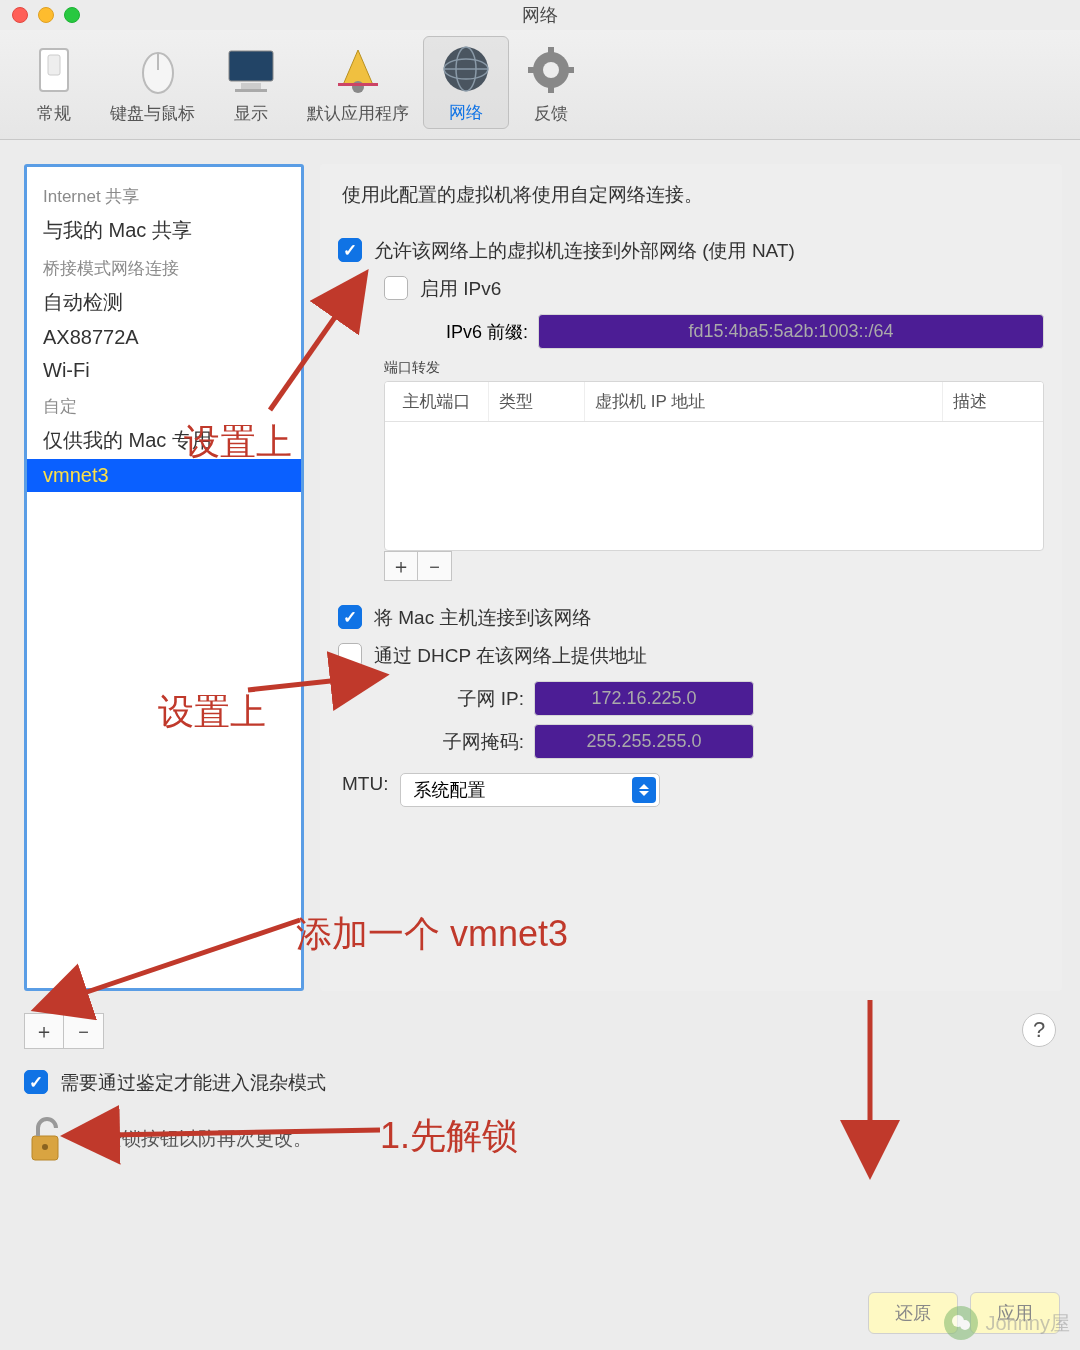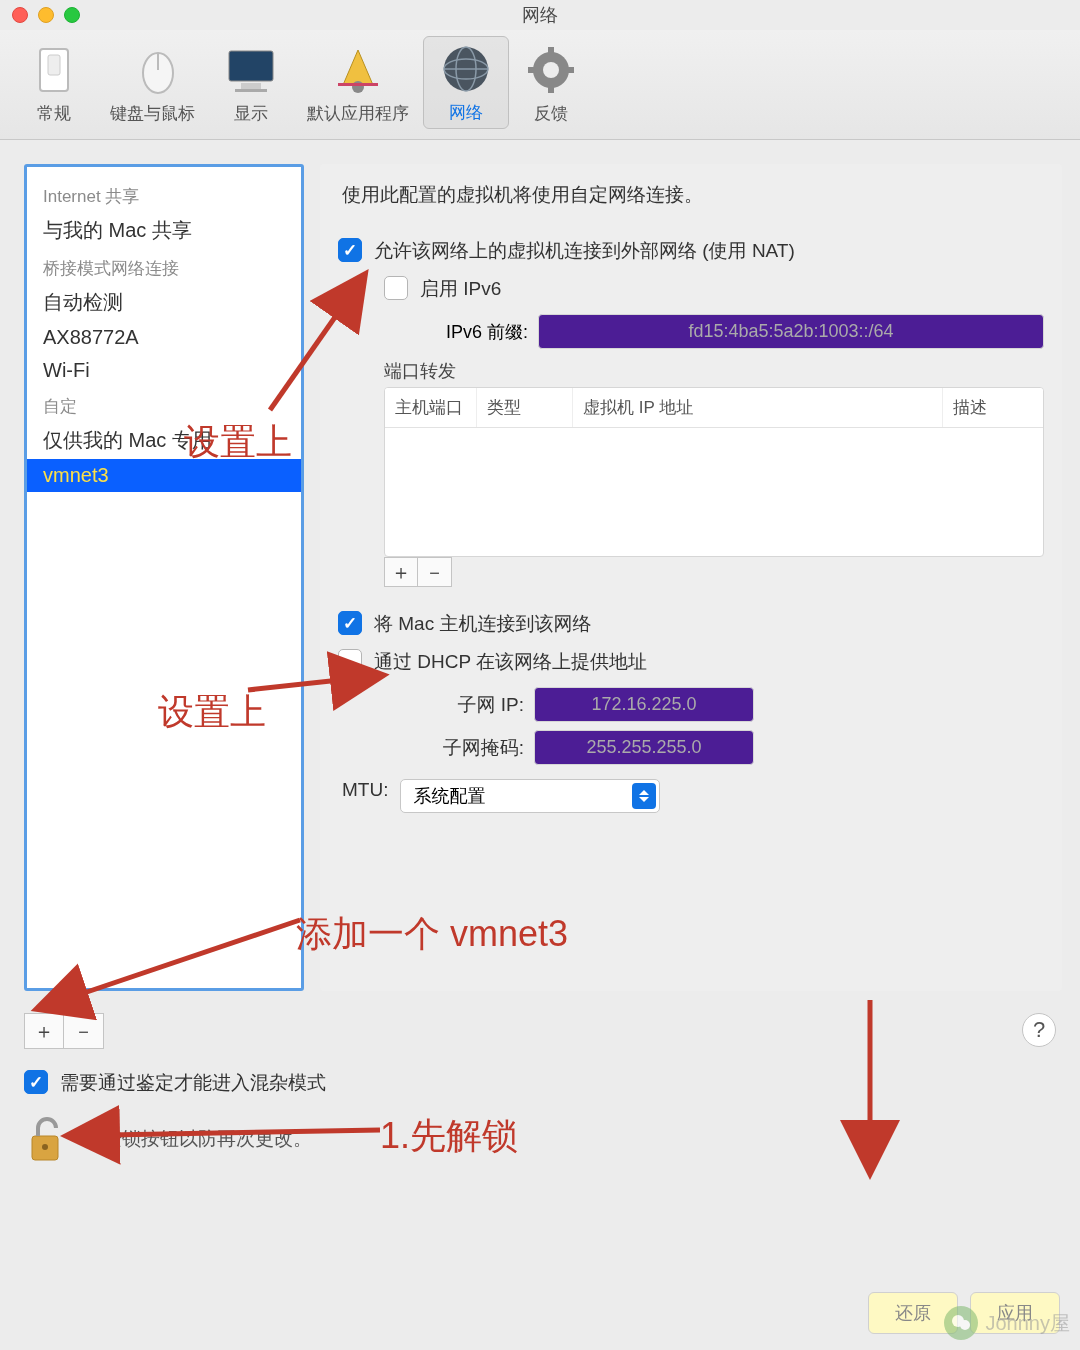--- a/index.html
+++ b/index.html
@@ -79,28 +79,28 @@
 .chk.on { background: #1073e5; border-color: #1073e5; }
 .chk.on::after { content: '✓'; color: #fff; font-size: 17px; font-weight: bold; }
 
 .indent { margin-left: 46px; }
 .fld-row { display:flex; align-items:center; gap: 10px; margin: 8px 0; }
 .fld-label { font-size: 19px; color: #333; width: 140px; text-align: right; }
 .fld-input {
   flex: 1; background: #4c1d95; border: 1px solid #d6d6d6; border-radius: 4px;
   padding: 6px 10px; font-size: 18px; color: #aaa; min-height: 32px; text-align: center;
 }
-.sub-label { font-size: 18px; color: #444; margin: 10px 0 4px 0; }
+.sub-label { font-size: 14px; color: #444; margin: 10px 0 4px 0; }
 .table {
   background: #fff; border: 1px solid #d6d6d6; border-radius: 4px;
   height: 170px; overflow: hidden;
 }
 .thead { display:flex; border-bottom: 1px solid #e2e2e2; background: #fff; }
 .th { padding: 8px 10px; font-size: 17px; color: #555; border-right: 1px solid #eee; }
-.th:nth-child(1){width:92px;} .th:nth-child(2){width:96px;} .th:nth-child(3){flex:1;} .th:nth-child(4){width:100px;border-right:none;}
+.th:nth-child(1){width:104px;text-align:center;} .th:nth-child(2){width:96px;} .th:nth-child(3){flex:1;} .th:nth-child(4){width:100px;border-right:none;}
 .pm-btns {
   display:flex; margin-top: 0;
 }
 .pm {
   width: 34px; height: 30px; background: #fafafa; border: 1px solid #c4c4c4;
   display:flex; align-items:center; justify-content:center; font-size: 20px;
   color: #444; cursor:pointer;
 }
 .pm + .pm { border-left: none; }
 

